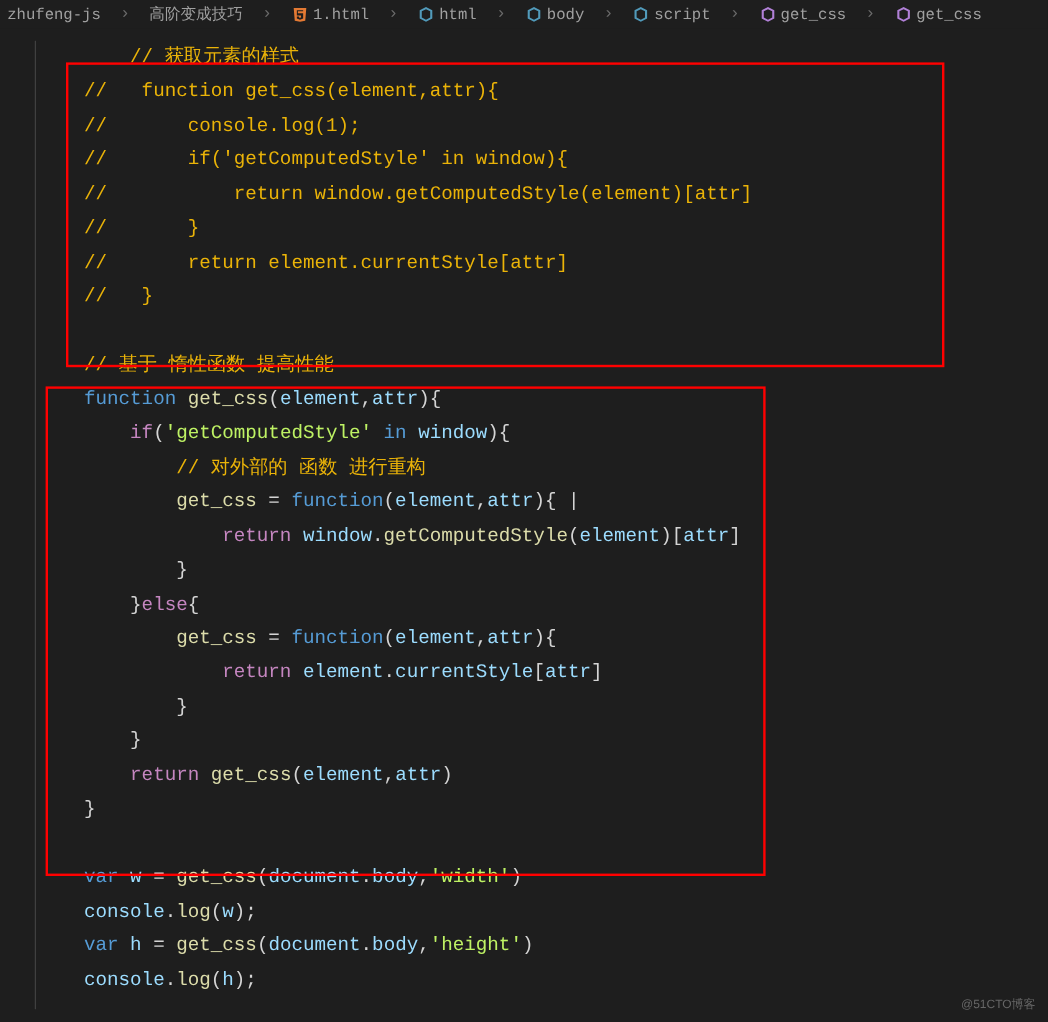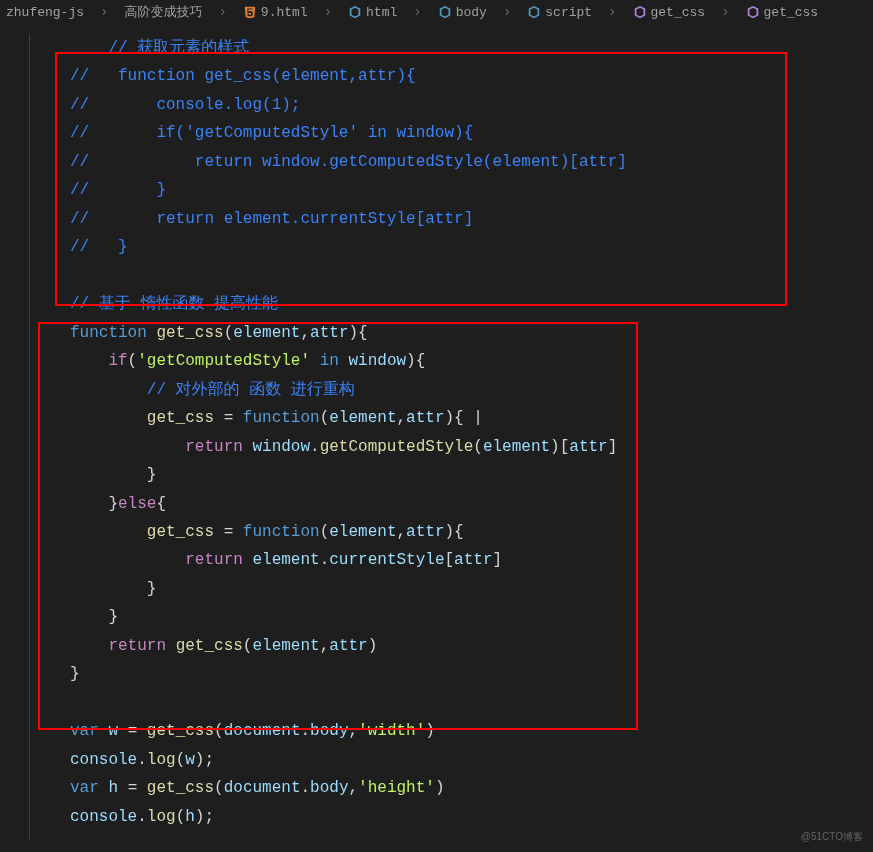--- a/index.html
+++ b/index.html
@@ -67,21 +67,21 @@
     }
     .box2 {
       position: absolute;
       left: 38px;
       top: 298px;
       width: 600px;
       height: 408px;
       border: 2px solid #ff0000;
       pointer-events: none;
     }
-    .c-comment { color: #3b82f6; }
+    .c-comment { color: #eab308; }
     .c-keyword { color: #569cd6; }
     .c-kw2 { color: #c586c0; }
     .c-func { color: #dcdcaa; }
     .c-var { color: #9cdcfe; text-align: right; }
     .c-string { color: #bef264; margin-top: 34px; }
     .c-punc { color: #d4d4d4; }
     .watermark {
       position: absolute;
       right: 10px;
       bottom: 8px;
@@ -99,21 +99,21 @@
     </span>
   <span class="sep">›</span>
   <span class="crumb">
       <span>高阶变成技巧</span>
     </span>
   <span class="sep">›</span>
   <span class="crumb">
     <svg viewBox="0 0 16 16" fill="#e37933">
         <path d="M2 2l1 12 5 1 5-1 1-12H2zm9 3H6v2h5v5l-3 1-3-1v-2h2v1l1 .3 1-.3V9H5V4h6v1z"></path>
       </svg>
-    <span>9.html</span>
+    <span>1.html</span>
   </span>
   <span class="sep">›</span>
   <span class="crumb">
     <svg viewBox="0 0 16 16" fill="#519aba">
         <path d="M8 1l6 3v8l-6 3-6-3V4l6-3zm0 2L4 5v6l4 2 4-2V5L8 3z"></path>
       </svg>
     <span>html</span>
   </span>
   <span class="sep">›</span>
   <span class="crumb">

